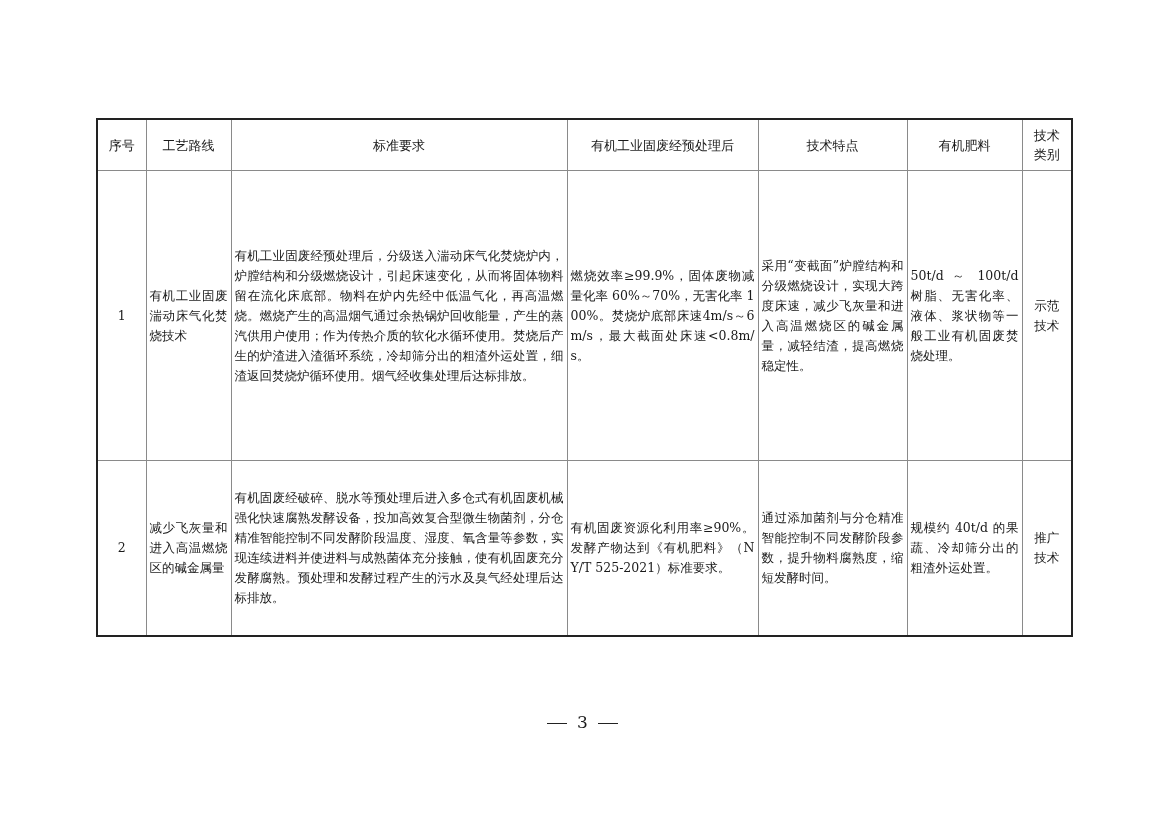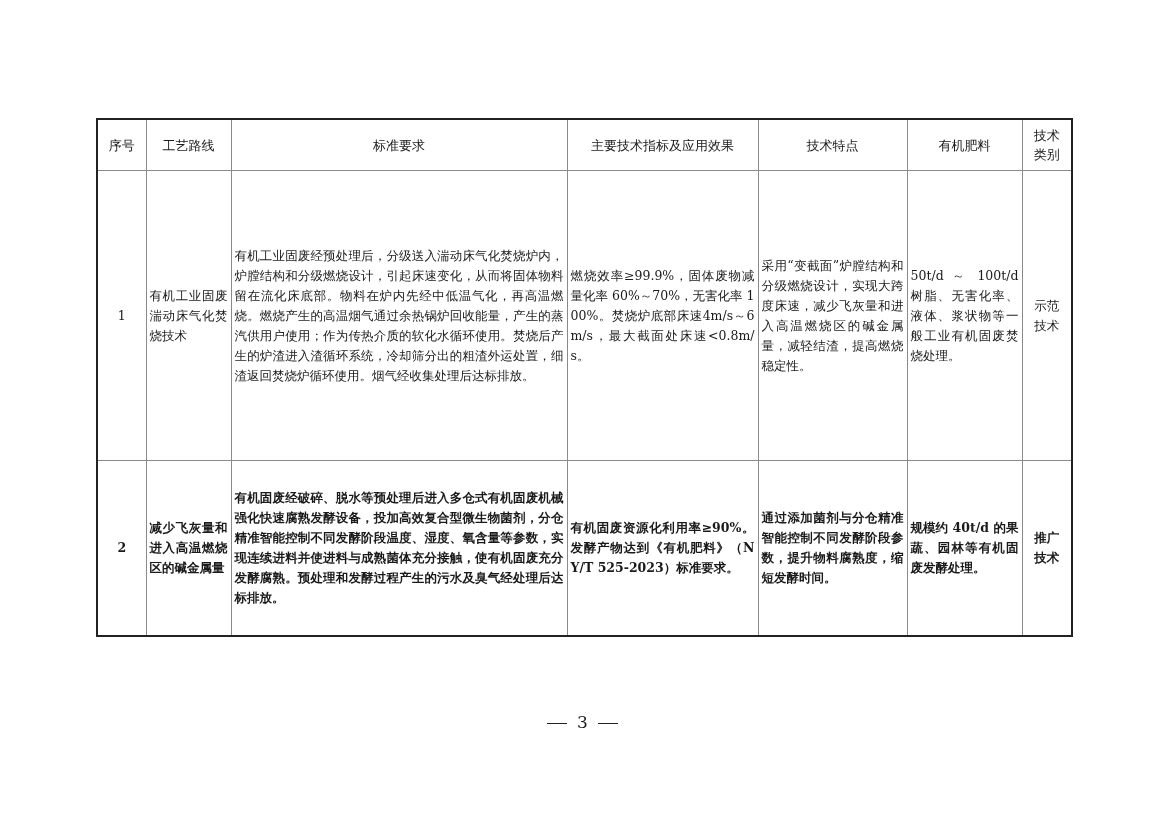--- a/index.html
+++ b/index.html
@@ -8,21 +8,21 @@
     .tbl { position: absolute; left: 96px; top: 118px; border-collapse: collapse;
            border: 2px solid #222; table-layout: fixed; }
     .tbl td, .tbl th { border: 1px solid #8a8a8a; padding: 0 3px; vertical-align: middle;
            font-size: 12.5px; line-height: 20px; word-break: break-all; }
     .tbl th { font-family: "DejaVu Sans", "Liberation Sans", sans-serif; font-weight: normal;
            text-align: center; font-size: 13px; height: 50px; line-height: 19px; }
     .tbl tr.h { border-bottom: 1.5px solid #555; }
     .c { text-align: center; }
     .j { text-align: justify; }
     .r1 td { height: 289px; }
-    .r2 td { height: 174px; font-weight: bold; }
+    .r2 td { height: 174px; }
     .pageno { position: absolute; top: 712px; left: 0; width: 1165px; text-align: center;
               font-size: 17px; font-family: "DejaVu Serif", "Liberation Serif", serif; }
     .pageno .dash { display: inline-block; width: 20px; height: 1px; background: #222;
               vertical-align: middle; margin: 0 10px; }
   </style>
 </head>
 <body>
 
 <table class="tbl">
   <colgroup>
@@ -32,21 +32,21 @@
     <col style="width:191px">
       <col style="width:149px">
       <col style="width:115px">
       <col style="width:50px">
   </colgroup>
   <tbody>
       <tr class="h">
     <th>序号</th>
     <th>工艺路线</th>
     <th>标准要求</th>
-    <th>主要技术指标及应用效果</th>
+    <th>有机工业固废经预处理后</th>
     <th>技术特点</th>
     <th>有机肥料</th>
     <th>
       <div>技术</div>
       <div>类别</div>
     </th>
   </tr>
   <tr class="r1">
     <td class="c">1</td>
     <td class="j">有机工业固废湍动床气化焚烧技术</td>
@@ -56,23 +56,23 @@
     <td class="j">50t/d ～ 100t/d 树脂、无害化率、液体、浆状物等一般工业有机固废焚烧处理。</td>
     <td class="c">
       <div>示范</div>
       <div>技术</div>
     </td>
   </tr>
   <tr class="r2">
     <td class="c">2</td>
     <td class="j">减少飞灰量和进入高温燃烧区的碱金属量</td>
     <td class="j">有机固废经破碎、脱水等预处理后进入多仓式有机固废机械强化快速腐熟发酵设备，投加高效复合型微生物菌剂，分仓精准智能控制不同发酵阶段温度、湿度、氧含量等参数，实现连续进料并使进料与成熟菌体充分接触，使有机固废充分发酵腐熟。预处理和发酵过程产生的污水及臭气经处理后达标排放。</td>
-    <td class="j">有机固废资源化利用率≥90%。发酵产物达到《有机肥料》（NY/T 525-2023）标准要求。</td>
+    <td class="j">有机固废资源化利用率≥90%。发酵产物达到《有机肥料》（NY/T 525-2021）标准要求。</td>
     <td class="j">通过添加菌剂与分仓精准智能控制不同发酵阶段参数，提升物料腐熟度，缩短发酵时间。</td>
-    <td class="j">规模约 40t/d 的果蔬、园林等有机固废发酵处理。</td>
+    <td class="j">规模约 40t/d 的果蔬、冷却筛分出的粗渣外运处置。</td>
     <td class="c">
       <div>推广</div>
       <div>技术</div>
     </td>
   </tr>
 </tbody>
   </table>
 
 <div class="pageno">
   <span class="dash"></span><span>3</span><span class="dash"></span>

